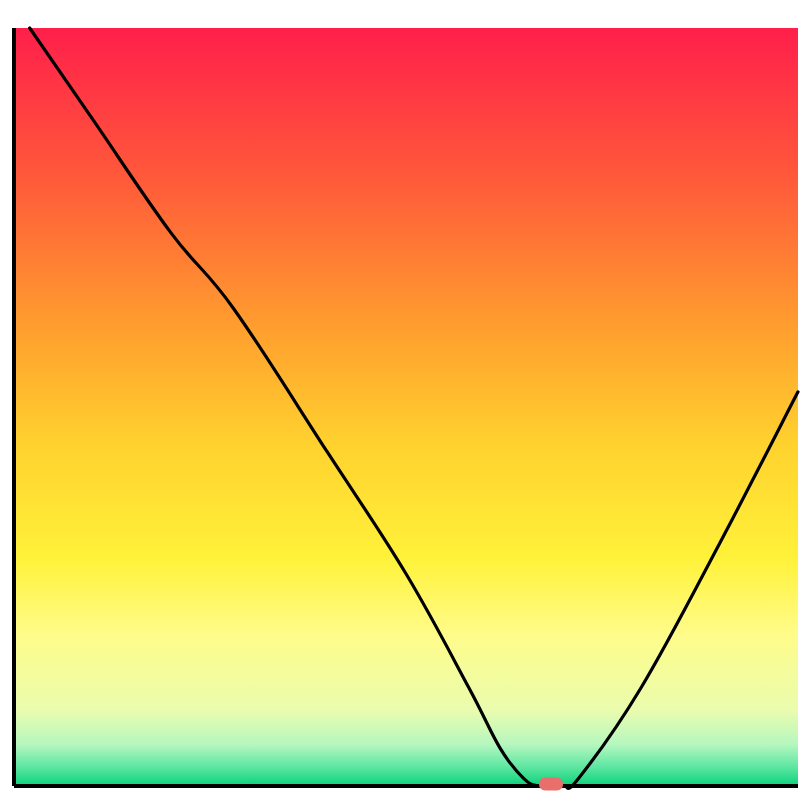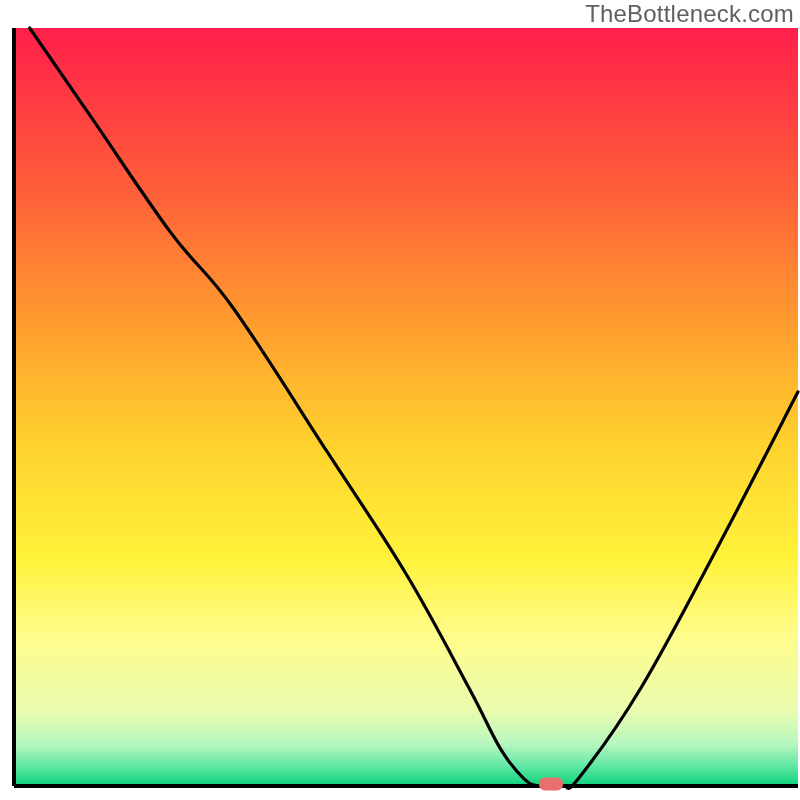--- a/index.html
+++ b/index.html
@@ -29,21 +29,20 @@
   }
   svg {
     display: block;
   }
 </style>
 </head>
 <body>
 
 <div class="chart-wrap">
 
-  <div class="watermark">TheBottleneck.com</div>
 
   <svg id="chart-svg" width="800" height="800" viewBox="0 0 800 800">
     <defs>
       <linearGradient id="bg-grad" x1="0" y1="0" x2="0" y2="1">
           <stop offset="0%" stop-color="#ff1f4b"></stop>
           <stop offset="20%" stop-color="#ff5a3a"></stop>
           <stop offset="40%" stop-color="#ffa02e"></stop>
           <stop offset="55.00000000000001%" stop-color="#ffd22e"></stop>
           <stop offset="70%" stop-color="#fff23a"></stop>
           <stop offset="80%" stop-color="#fffc8a"></stop>

